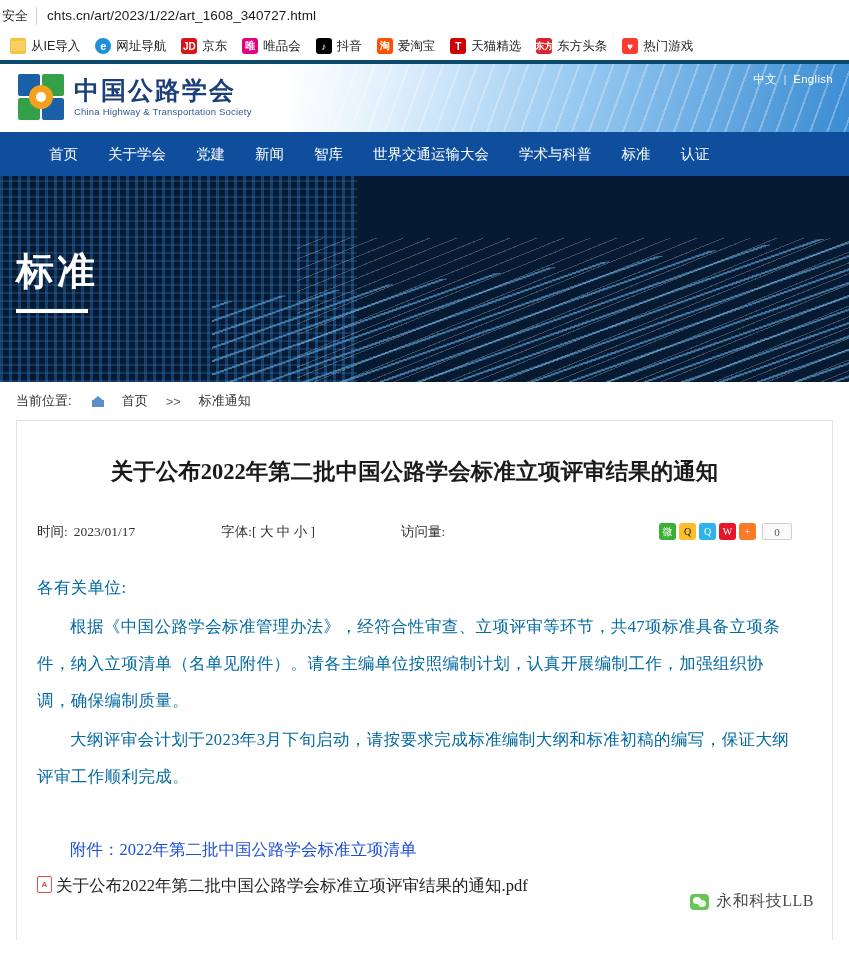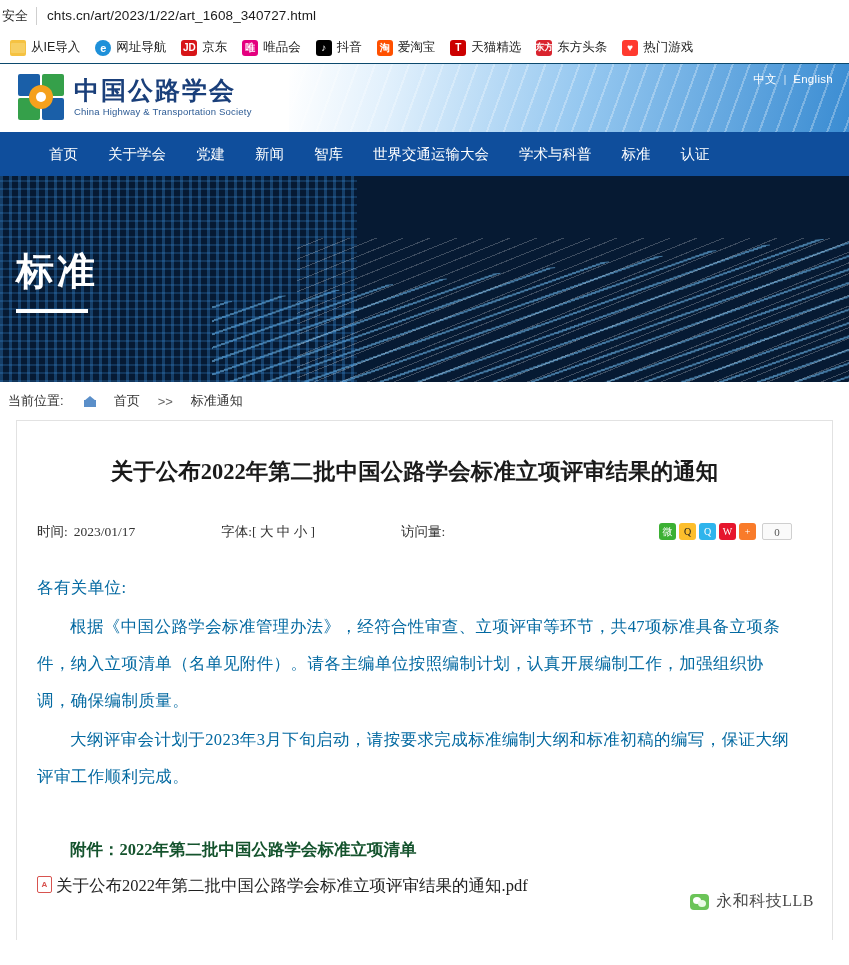--- a/index.html
+++ b/index.html
@@ -37,21 +37,21 @@
     letter-spacing: 0.1px;
   }
 
   .bookmarks {
     height: 32px;
     display: flex;
     align-items: center;
     gap: 3px;
     padding: 0 4px;
     background: #ffffff;
-    border-bottom: 1px solid #0c4a6e;
+    border-bottom: 4px solid #0c4a6e;
     overflow: hidden;
     white-space: nowrap;
   }
   .bm {
     display: flex;
     align-items: center;
     gap: 5px;
     padding: 3px 6px;
     border-radius: 3px;
     font-size: 12.5px;
@@ -224,21 +224,21 @@
   }
   .banner-title .u {
     width: 72px; height: 4px; background: #ffffff; margin-top: 12px;
   }
 
   
   .crumb {
     height: 38px;
     display: flex;
     align-items: center;
-    padding-left: 8px;
+    padding-left: 16px;
     font-size: 13px;
     color: #333;
     background: #ffffff;
     gap: 16px;
   }
   .crumb .home-ico {
     display: inline-block;
     width: 12px; height: 11px;
     position: relative;
     margin: 0 2px 0 4px;
@@ -324,23 +324,22 @@
     letter-spacing: .4px;
   }
   .body-text p { margin-bottom: 2px; }
   .p-indent { text-indent: 2em; }
 
   .attach-title {
     margin-top: 36px;
     text-indent: 2em;
     font-family: "Liberation Serif", serif;
     font-size: 16.5px;
-    color: #14532d;
+    color: #1d4ed8;
     line-height: 2.2;
-    font-weight: bold;
   }
   .attach-row {
     display: flex;
     align-items: flex-start;
     gap: 4px;
     margin-top: 2px;
     font-family: "Liberation Serif", serif;
     font-size: 16.5px;
     line-height: 1.9;
     color: #1f1f1f;

